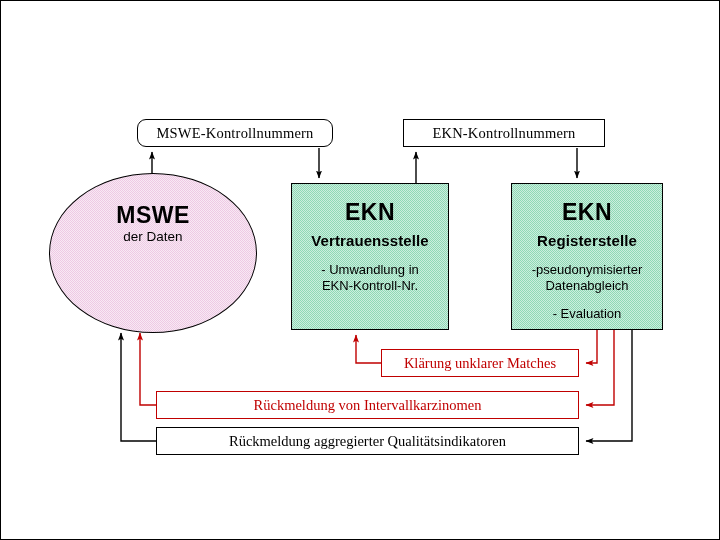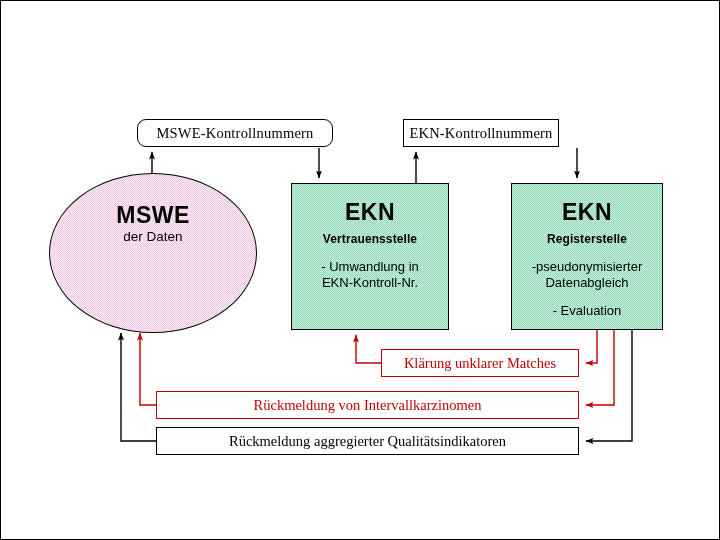--- a/index.html
+++ b/index.html
@@ -52,21 +52,21 @@
     color: #000000;
     text-align: center;
   }
   .gb-title {
     font-size: 23px;
     font-weight: bold;
     line-height: 1.05;
     letter-spacing: .5px;
   }
   .gb-sub {
-    font-size: 12px;
+    font-size: 15px;
     font-weight: bold;
     margin-top: 8px;
     letter-spacing: .1px;
   }
   .gb-item {
     font-size: 13px;
     font-weight: normal;
     margin-top: 13px;
     line-height: 1.2;
   }
@@ -163,21 +163,21 @@
 
     <path d="M631,329 L631,440 L585,440" stroke="#000000" stroke-width="1.4" fill="none" marker-end="url(#ah-black)"></path>
 
     <path d="M155,440 L120,440 L120,332" stroke="#000000" stroke-width="1.4" fill="none" marker-end="url(#ah-black)"></path>
   </svg>
 
   <div class="node ctrlbox" style="left:136px; top:118px; width:196px; height:28px;border-radius:9px;">
     <span>MSWE-Kontrollnummern</span>
   </div>
 
-  <div class="node ctrlbox" style="left:402px; top:118px; width:156px; height:28px;">
+  <div class="node ctrlbox" style="left:402px; top:118px; width:202px; height:28px;">
     <span>EKN-Kontrollnummern</span>
   </div>
 
   <div class="node ellipse" style="left:48px; top:172px; width:208px; height:160px;">
     <div class="el-title">MSWE</div>
     <div class="el-item" style="margin-top:0">der Daten</div>
   </div>
 
   <div class="node greenbox" style="left:290px; top:182px; width:158px; height:147px;">
     <div class="gb-title">EKN</div>

